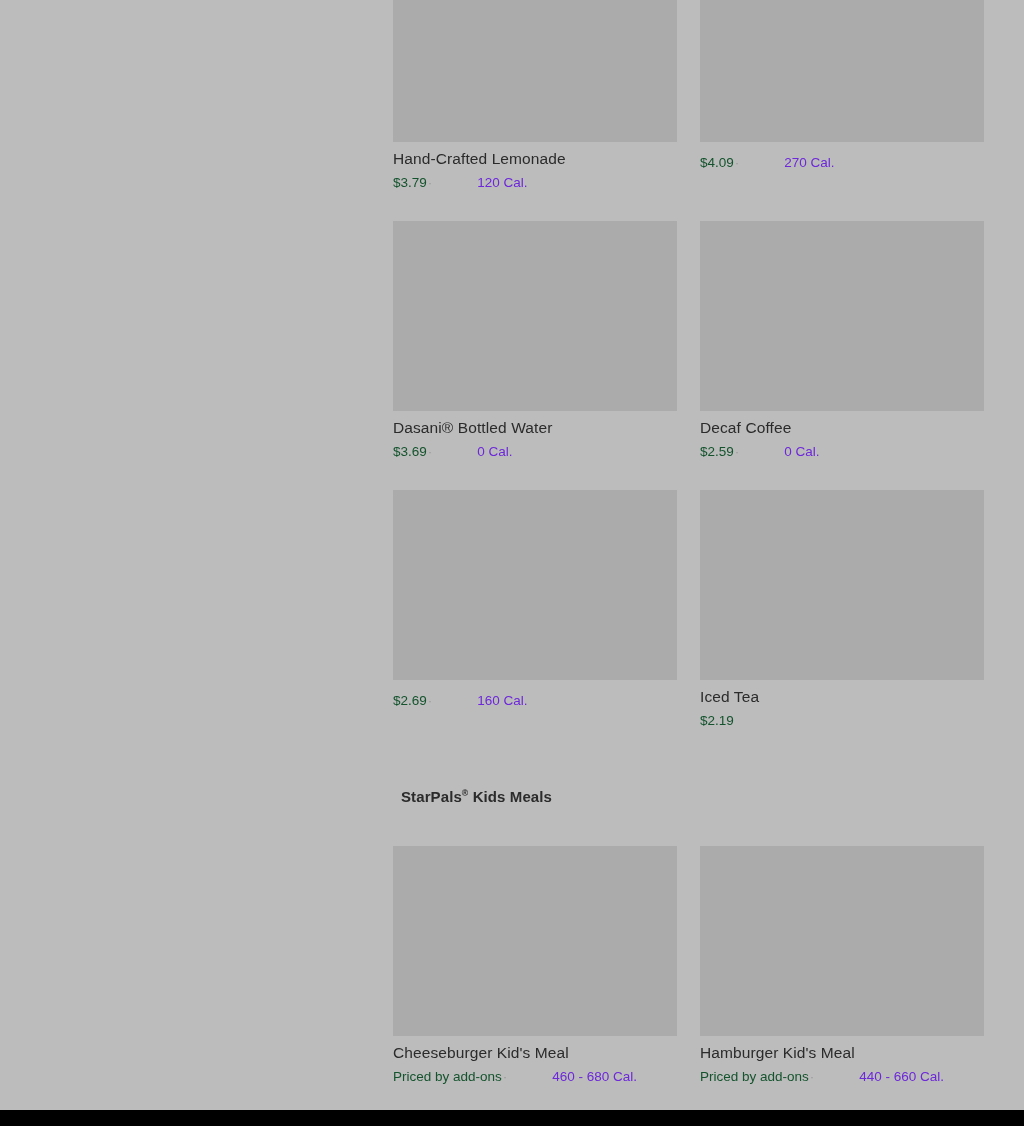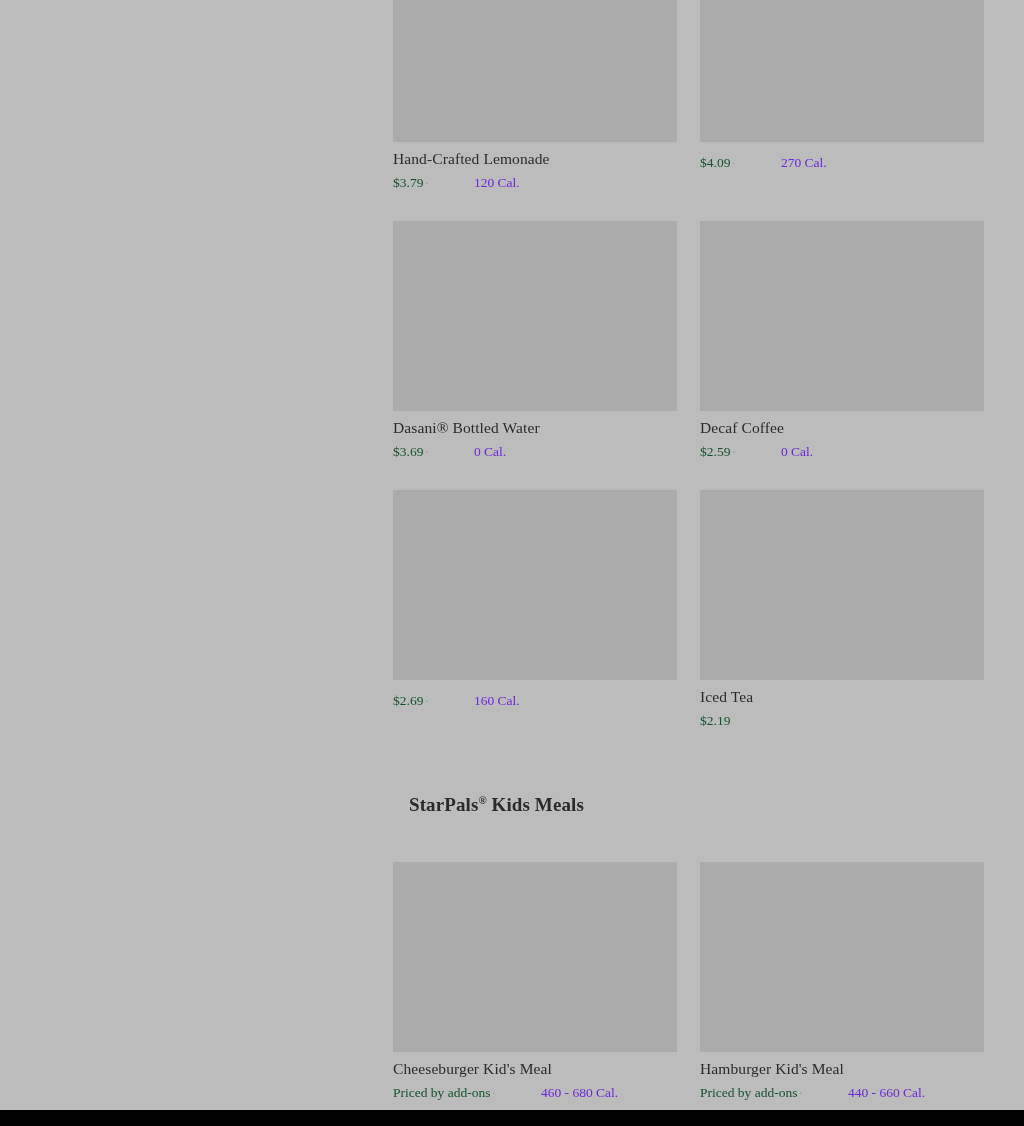--- a/index.html
+++ b/index.html
@@ -14,21 +14,20 @@
     font-family: "Liberation Sans", sans-serif;
     -webkit-font-smoothing: antialiased;
   }
 
   .page {
     position: relative;
     width: 1024px;
     height: 1126px;
     background: #bcbcbc;
     box-sizing: border-box;
-    font-family: Liberation Serif, serif;
   }
 
   
   .left-gutter {
     position: absolute;
     left: 0;
     top: 0;
     width: 393px;
     height: 1110px;
     background: #bcbcbc;
@@ -100,26 +99,26 @@
   .card-meta .cal {
     color: #6d28d9;
     margin-left: 44px;
   }
 
   .row-spacer {
     height: 29px;
   }
 
   .section-heading {
-    font-size: 19px;
+    font-size: 15px;
     line-height: 28px;
     font-weight: 700;
     color: #2b2b2b;
     letter-spacing: 0.1px;
-    margin: 16px;
+    margin: 8px;
     padding: 0;
   }
   .section-heading sup {
     font-size: 0.58em;
     vertical-align: super;
     line-height: 0;
   }
   .title-reg {
     font-size: 0.72em;
     vertical-align: super;

